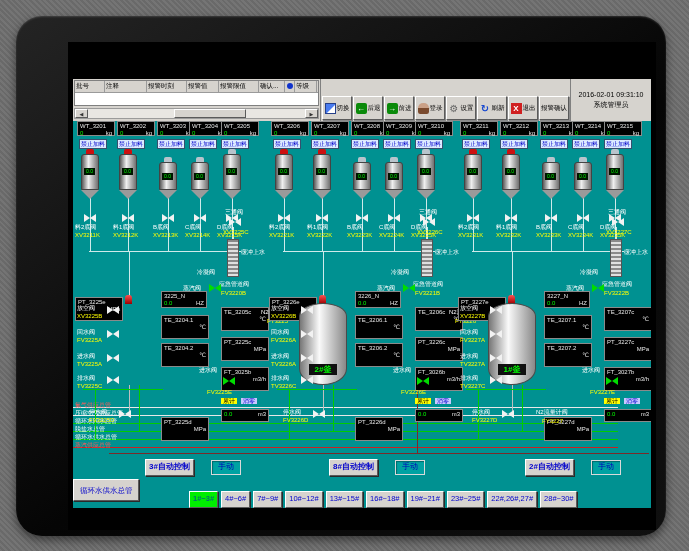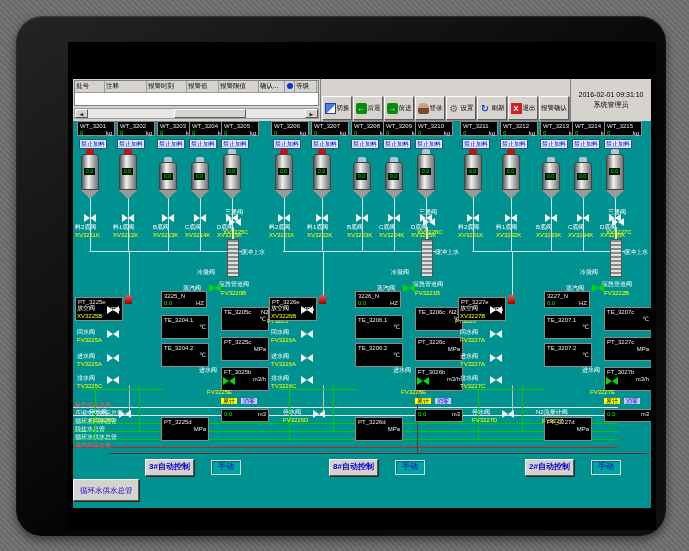--- a/index.html
+++ b/index.html
@@ -158,20 +158,32 @@
             </div>
         </div>
         <div class="right-panel">
           <div class="dt">2016-02-01 09:31:10</div>
           <div class="dt">系统管理员</div>
         </div>
       </div>
 
       <div class="syn" id="synoptic">
         <button class="voice btn3d">循环水供水总管</button>
+        <div class="navrow" id="navrow">
+            <div class="navbtn btn3d active">1#~3#</div>
+            <div class="navbtn btn3d">4#~6#</div>
+            <div class="navbtn btn3d">7#~9#</div>
+            <div class="navbtn btn3d">10#~12#</div>
+            <div class="navbtn btn3d">13#~15#</div>
+            <div class="navbtn btn3d">16#~18#</div>
+            <div class="navbtn btn3d">19#~21#</div>
+            <div class="navbtn btn3d">23#~25#</div>
+            <div class="navbtn btn3d">22#,26#,27#</div>
+            <div class="navbtn btn3d">28#~30#</div>
+          </div>
       <div class="pipe" style="left: 0px; top: 286px; width: 545px; height: 1px; background: rgb(232, 232, 232);"></div>
           <div class="slbl" style="left: 2px; top: 281px; color: rgb(255, 90, 90);">氮气供应总管</div>
           <div class="pipe" style="left: 0px; top: 294px; width: 545px; height: 1px; background: rgb(232, 232, 232);"></div>
           <div class="slbl" style="left: 2px; top: 289px; color: rgb(255, 255, 255);">压缩空气供应总管</div>
           <div class="pipe" style="left: 0px; top: 302px; width: 545px; height: 1px; background: rgb(0, 204, 0);"></div>
           <div class="slbl" style="left: 2px; top: 297px; color: rgb(255, 255, 255);">循环水回水总管</div>
           <div class="pipe" style="left: 0px; top: 310px; width: 545px; height: 1px; background: rgb(0, 204, 0);"></div>
           <div class="slbl" style="left: 2px; top: 305px; color: rgb(255, 255, 255);">脱盐水总管</div>
           <div class="pipe" style="left: 0px; top: 318px; width: 545px; height: 1px; background: rgb(0, 204, 0);"></div>
           <div class="slbl" style="left: 2px; top: 313px; color: rgb(255, 255, 255);">循环水供水总管</div>
@@ -498,20 +510,23 @@
             </div>
           </div>
           <div class="disp" style="left: 196px; top: 176px; width: 48px; height: 24px;">
             <div>PT_3226e</div>
             <div class="r2">
               <div class="val"></div>
               <div>MPa</div>
             </div>
           </div>
           <div class="beacon" style="left: 246px; top: 174px;"></div>
+          <div class="reactor" style="left: 226px; top: 182px;">
+            <div class="band">2#釜</div>
+          </div>
           <div class="disp" style="left: 282px; top: 194px; width: 48px; height: 24px;">
             <div>TE_3206.1</div>
             <div class="r2">
               <div class="val"></div>
               <div>℃</div>
             </div>
           </div>
           <div class="disp" style="left: 282px; top: 222px; width: 48px; height: 24px;">
             <div>TE_3206.2</div>
             <div class="r2">
@@ -697,20 +712,23 @@
             </div>
           </div>
           <div class="disp" style="left: 385px; top: 176px; width: 48px; height: 24px;">
             <div>PT_3227e</div>
             <div class="r2">
               <div class="val"></div>
               <div>MPa</div>
             </div>
           </div>
           <div class="beacon" style="left: 435px; top: 174px;"></div>
+          <div class="reactor" style="left: 415px; top: 182px;">
+            <div class="band">1#釜</div>
+          </div>
           <div class="disp" style="left: 471px; top: 194px; width: 48px; height: 24px;">
             <div>TE_3207.1</div>
             <div class="r2">
               <div class="val"></div>
               <div>℃</div>
             </div>
           </div>
           <div class="disp" style="left: 471px; top: 222px; width: 48px; height: 24px;">
             <div>TE_3207.2</div>
             <div class="r2">

